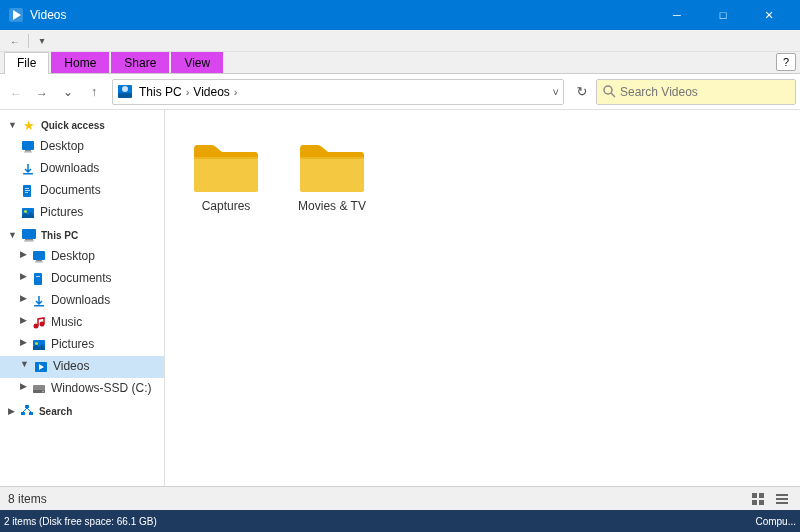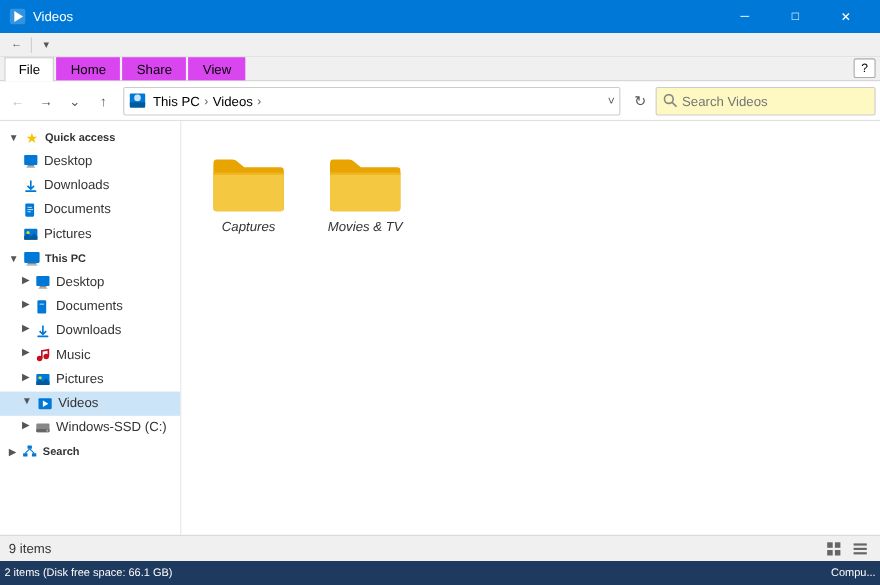--- a/index.html
+++ b/index.html
@@ -156,21 +156,20 @@
     .content-area {
       flex: 1;
       background: white;
       padding: 16px;
       overflow-y: auto;
     }
     .folder-grid {
       display: flex;
       flex-wrap: wrap;
       gap: 16px;
-      font-style: italic;
     }
     .folder-item {
       display: flex; flex-direction: column; align-items: center;
       width: 90px; cursor: pointer; padding: 8px 4px;
       border: 1px solid transparent; border-radius: 2px;
     }
     .folder-icon { width: 72px; height: 60px; position: relative; }
     .folder-label { font-size: 12px; text-align: center; margin-top: 4px; color: #333; }
 
     
@@ -462,21 +461,21 @@
           </svg>
         </div>
         <div class="folder-label">Movies &amp; TV</div>
       </div>
 
     </div>
   </div>
 </div>
 
 <div class="status-bar">
-  <span>9 items</span>
+  <span>8 items</span>
   <div class="status-bar-right">
     <div class="view-btn">
       <svg width="14" height="14" viewBox="0 0 14 14">
           <rect x="1" y="1" width="5" height="5" fill="#666"></rect>
           <rect x="8" y="1" width="5" height="5" fill="#666"></rect>
           <rect x="1" y="8" width="5" height="5" fill="#666"></rect>
           <rect x="8" y="8" width="5" height="5" fill="#666"></rect>
         </svg>
     </div>
     <div class="view-btn">

